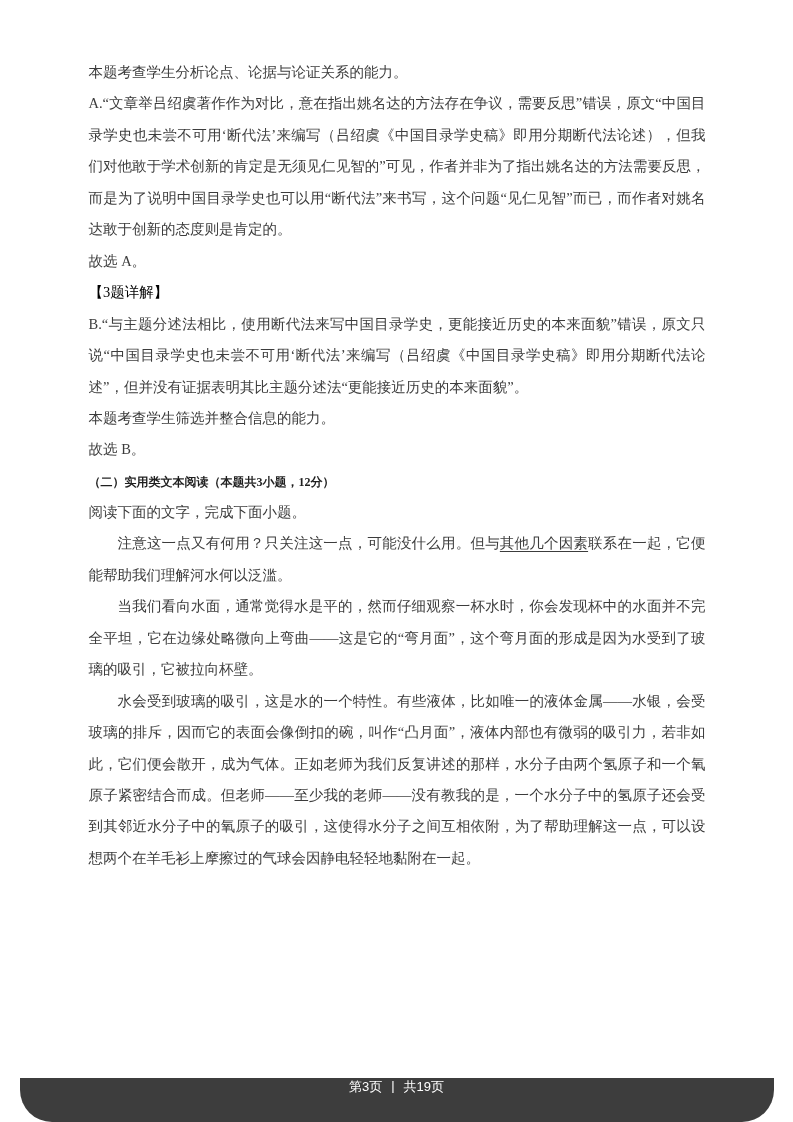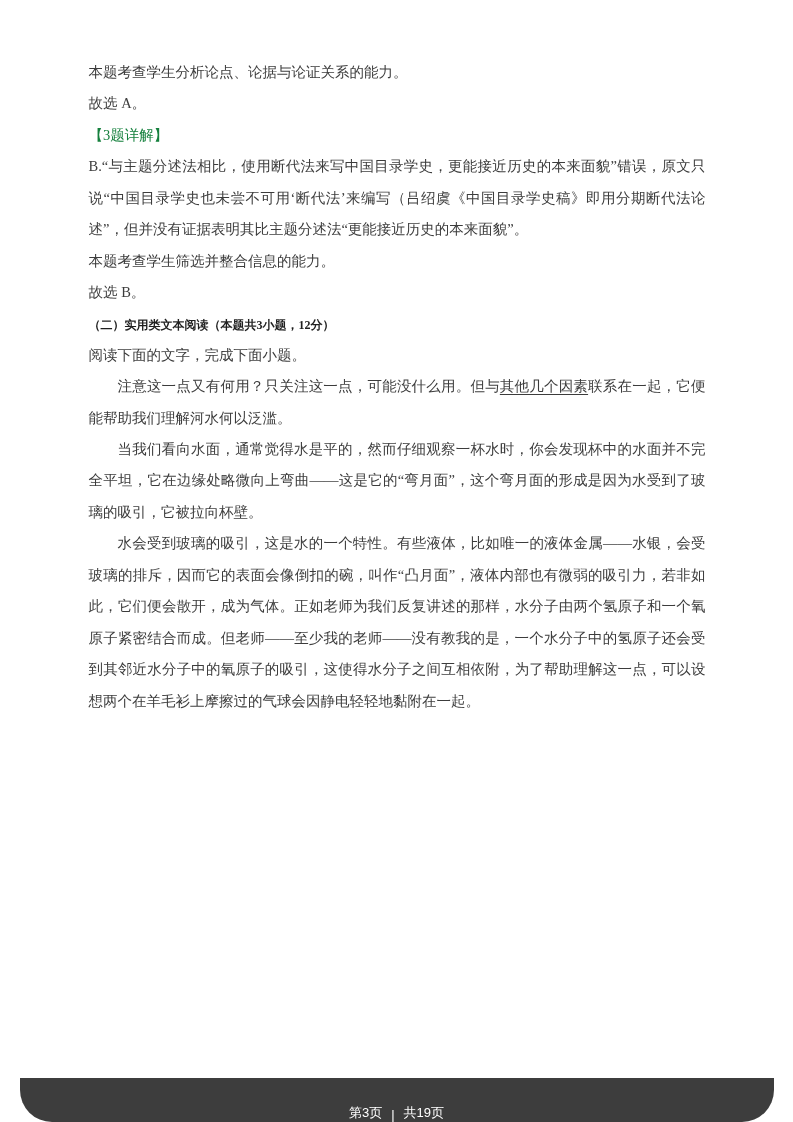--- a/index.html
+++ b/index.html
@@ -22,56 +22,57 @@
     font-size: 14.5px;
     line-height: 2.17;
   }
 
   .content p {
     text-align: justify;
   }
 
   .indent { text-indent: 2em; }
 
-  .detail-marker { color: #15803d; }
+  .detail-marker { color: #000000; }
 
   .section-heading {
     font-weight: bold;
     font-size: 12px;
     color: #1f1f1f;
     margin: 3px 0 2px 0;
   }
 
   .underlined { text-decoration: underline; text-underline-offset: 3px; }
 
   .footer {
     position: absolute;
     left: 0;
     right: 0;
     bottom: 0;
     height: 44px;
     background: #3d3d3d;
     color: #ffffff;
     display: flex;
-    align-items: flex-end;
+    align-items: flex-start;
     justify-content: center;
     gap: 9px;
     font-size: 13px;
     font-family: "Liberation Sans", sans-serif;
   }
 </style>
 </head>
 <body>
 
 <div class="page">
 
   <div class="content">
 
     <p>本题考查学生分析论点、论据与论证关系的能力。</p>
 
+    <p>A.“文章举吕绍虞著作作为对比，意在指出姚名达的方法存在争议，需要反思”错误，原文“中国目录学史也未尝不可用‘断代法’来编写（吕绍虞《中国目录学史稿》即用分期断代法论述），但我们对他敢于学术创新的肯定是无须见仁见智的”可见，作者并非为了指出姚名达的方法需要反思，而是为了说明中国目录学史也可以用“断代法”来书写，这个问题“见仁见智”而已，而作者对姚名达敢于创新的态度则是肯定的。</p>
 
     <p>故选 A。</p>
 
     <p class="detail-marker">【3题详解】</p>
 
     <p>B.“与主题分述法相比，使用断代法来写中国目录学史，更能接近历史的本来面貌”错误，原文只说“中国目录学史也未尝不可用‘断代法’来编写（吕绍虞《中国目录学史稿》即用分期断代法论述”，但并没有证据表明其比主题分述法“更能接近历史的本来面貌”。</p>
 
     <p>本题考查学生筛选并整合信息的能力。</p>
 
     <p>故选 B。</p>

